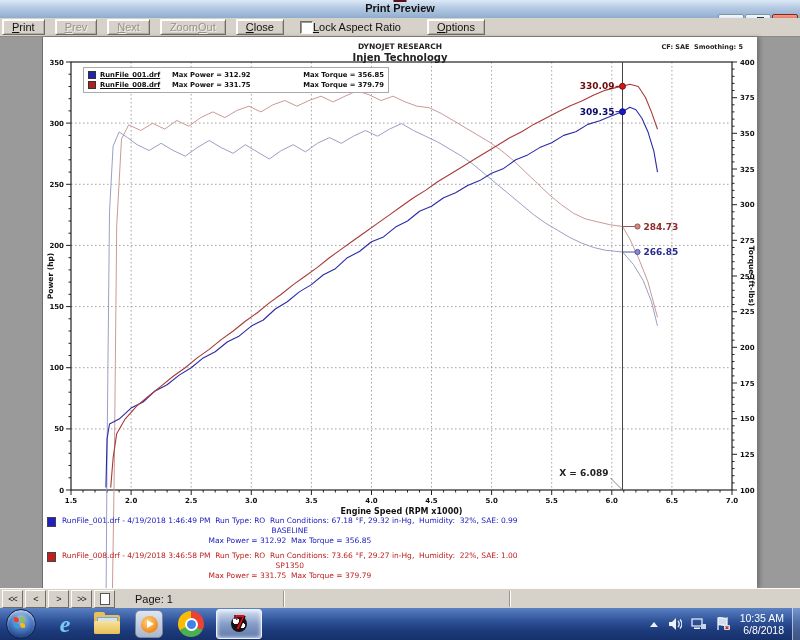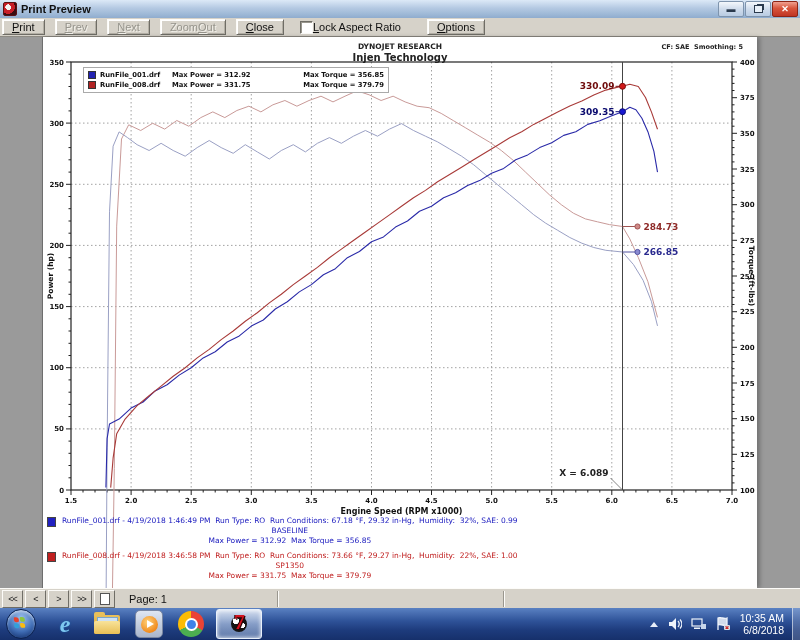--- a/index.html
+++ b/index.html
@@ -2,21 +2,21 @@
 <html><head>
 <meta charset="utf-8">
 <style>
   html,body{margin:0;padding:0;width:800px;height:640px;overflow:hidden;
     font-family:"Liberation Sans",sans-serif;-webkit-font-smoothing:antialiased;}
   .window{position:absolute;inset:0;background:#9a9a9a;}
 
   
   .titlebar{position:absolute;left:0;top:0;width:800px;height:18px;
     background:linear-gradient(#dce9f7,#b4c9e2 45%,#9db8d6 80%,#8facce);
-    border-bottom:1px solid #6d87a8;display:flex;align-items:center;}
+    border-bottom:1px solid #6d87a8;display:flex;align-items:center;flex-direction:column;}
   .app-icon{width:12px;height:12px;margin:0 4px 0 3px;border-radius:2px;
     background:radial-gradient(circle at 35% 35%,#f3f3f3 0 25%,#c81e28 26% 60%,#3a0d10 61%);
     border:1px solid #5a1014;}
   .title-text{font-size:11px;color:#101010;font-weight:bold;}
   .win-controls{margin-left:auto;display:flex;margin-right:2px;}
   .wbtn{width:24px;height:14px;margin-left:1px;border:1px solid #7e94ad;border-radius:2px;
     background:linear-gradient(#f4f8fc,#cfdcec 50%,#b9cce2);display:flex;align-items:center;justify-content:center;
     font-size:9px;color:#2a3a4d;line-height:1;}
   .wbtn.close{background:linear-gradient(#f0a090,#d8553c 45%,#c03524);border-color:#8c2516;color:#fff;font-weight:bold;}
   .wbtn .restore-glyph{width:7px;height:6px;border:1px solid #2a3a4d;background:#e8f0f8;box-shadow:2px -2px 0 -1px #2a3a4d;}
@@ -45,38 +45,38 @@
   .hdr2{position:absolute;left:0;right:0;top:15px;text-align:center;font-size:10px;font-weight:bold;color:#222;
     font-family:"DejaVu Sans",sans-serif;}
   .corner-note{position:absolute;right:14px;top:6px;font-size:6.5px;font-weight:bold;color:#222;white-space:pre;
     font-family:"DejaVu Sans",sans-serif;}
   #chart-svg{position:absolute;left:0;top:0;}
 
   .legend-box{position:absolute;left:40px;top:30px;width:296px;background:#fff;border:1px solid #aaa;
     padding:2px 4px;font-size:6.8px;font-family:"DejaVu Sans",sans-serif;color:#111;}
   .legend-row{display:flex;align-items:center;height:10px;white-space:pre;}
   .legend-chip{width:6px;height:6px;margin-right:4px;border:1px solid #333;flex:none;}
-  .legend-file{width:74px;font-weight:bold;}
+  .legend-file{width:74px;font-weight:bold;text-decoration:underline;}
   .legend-power{width:135px;font-weight:bold;}
   .legend-torque{font-weight:bold;}
 
   .runs{position:absolute;left:4px;top:479px;font-size:7.5px;font-family:"DejaVu Sans",sans-serif;line-height:10px;}
   .run-block{margin-bottom:5px;display:flex;}
   .run-chip{width:7px;height:8px;margin:1px 6px 0 0;border:1px solid #444;flex:none;}
   .run-lines{white-space:pre;text-align:center;}
 
   
   .statusbar{position:absolute;left:0;top:588px;width:800px;height:20px;background:#d6d2c9;
     border-top:1px solid #fdfcf9;display:flex;align-items:center;font-size:11px;color:#111;}
   .sbtn{width:19px;height:16px;margin-left:2px;background:#d6d2c9;
     border:1px solid;border-color:#fcfbf8 #6f6d66 #6f6d66 #fcfbf8;
     display:flex;align-items:center;justify-content:center;font-size:9px;color:#222;letter-spacing:-1px;}
   .page-glyph{width:8px;height:10px;background:#fff;border:1px solid #555;}
   .sb-sep{width:1px;height:16px;margin-left:8px;background:#9a978e;box-shadow:1px 0 0 #fdfcf9;}
-  .sb-label{margin-left:14px;}
+  .sb-label{margin-left:20px;}
 
   
   .taskbar{position:absolute;left:0;top:608px;width:800px;height:32px;
     background:linear-gradient(#5a81c2,#2f5399 40%,#1d3b7c 70%,#16306b);display:flex;align-items:center;}
   .orb{width:28px;height:28px;margin:0 8px 0 6px;border-radius:50%;position:relative;flex:none;
     background:radial-gradient(circle at 50% 30%,#9dc1ee,#3f6cb4 55%,#14306c 90%);
     border:1px solid #0c2250;box-shadow:inset 0 2px 3px rgba(255,255,255,.6);}
   .flag{position:absolute;left:7px;top:7px;width:12px;height:12px;display:grid;
     grid-template-columns:5px 5px;grid-template-rows:5px 5px;gap:1px;transform:rotate(-3deg);}
   .flag span{border-radius:1px 3px 1px 3px;}

